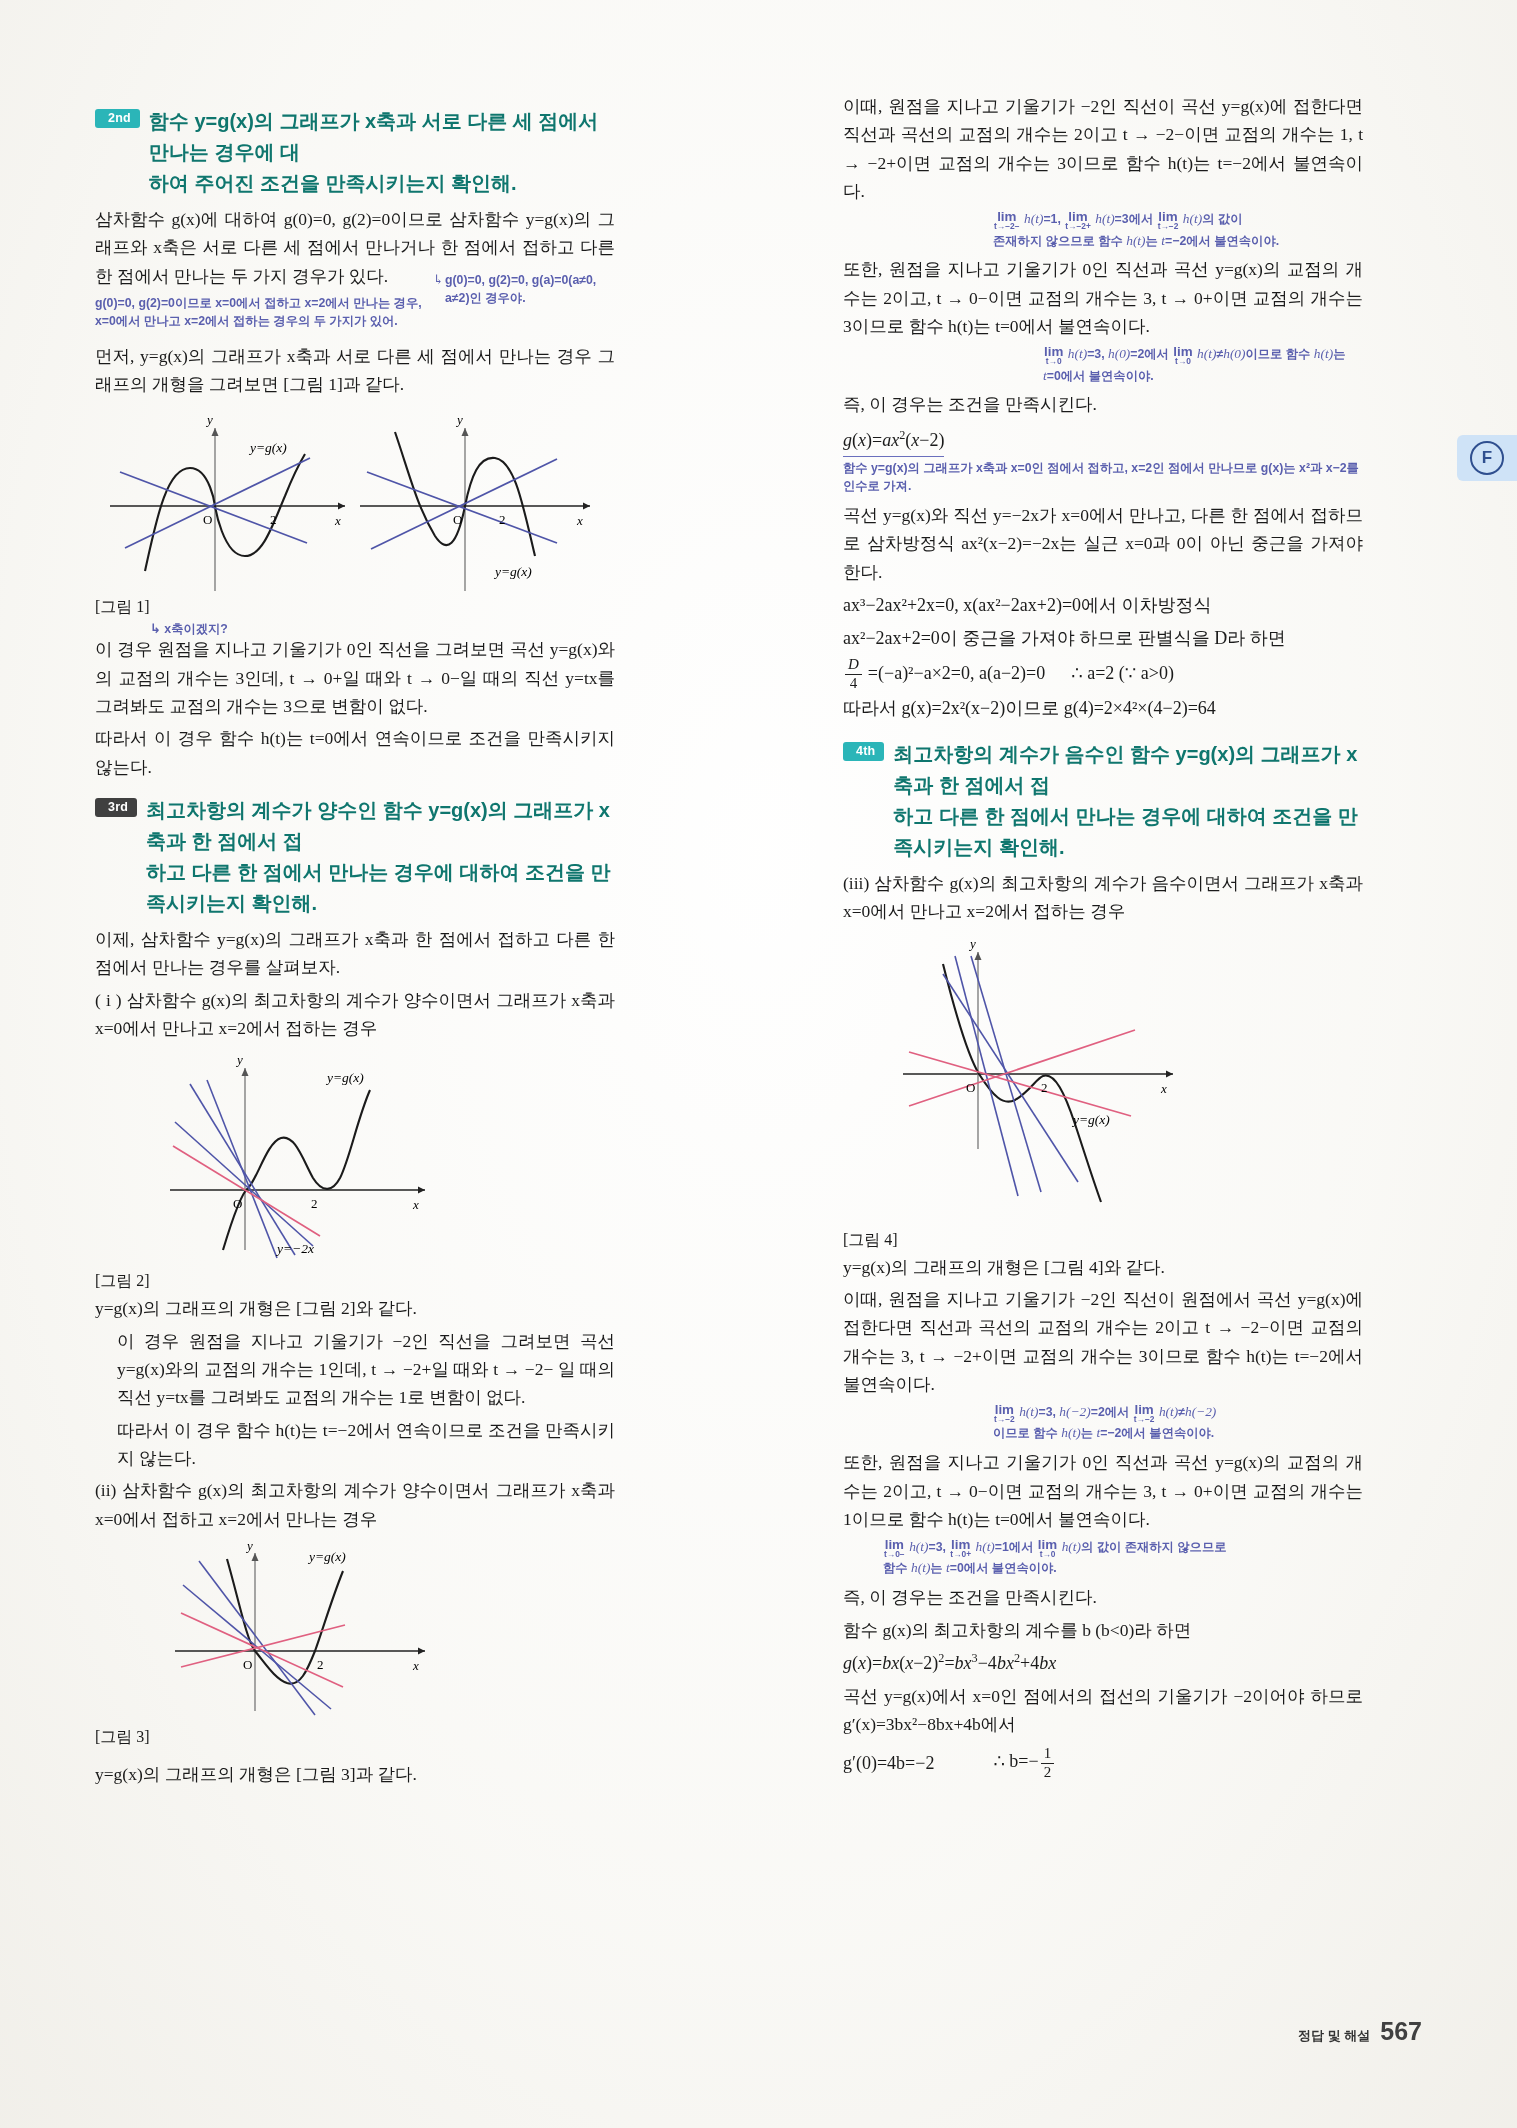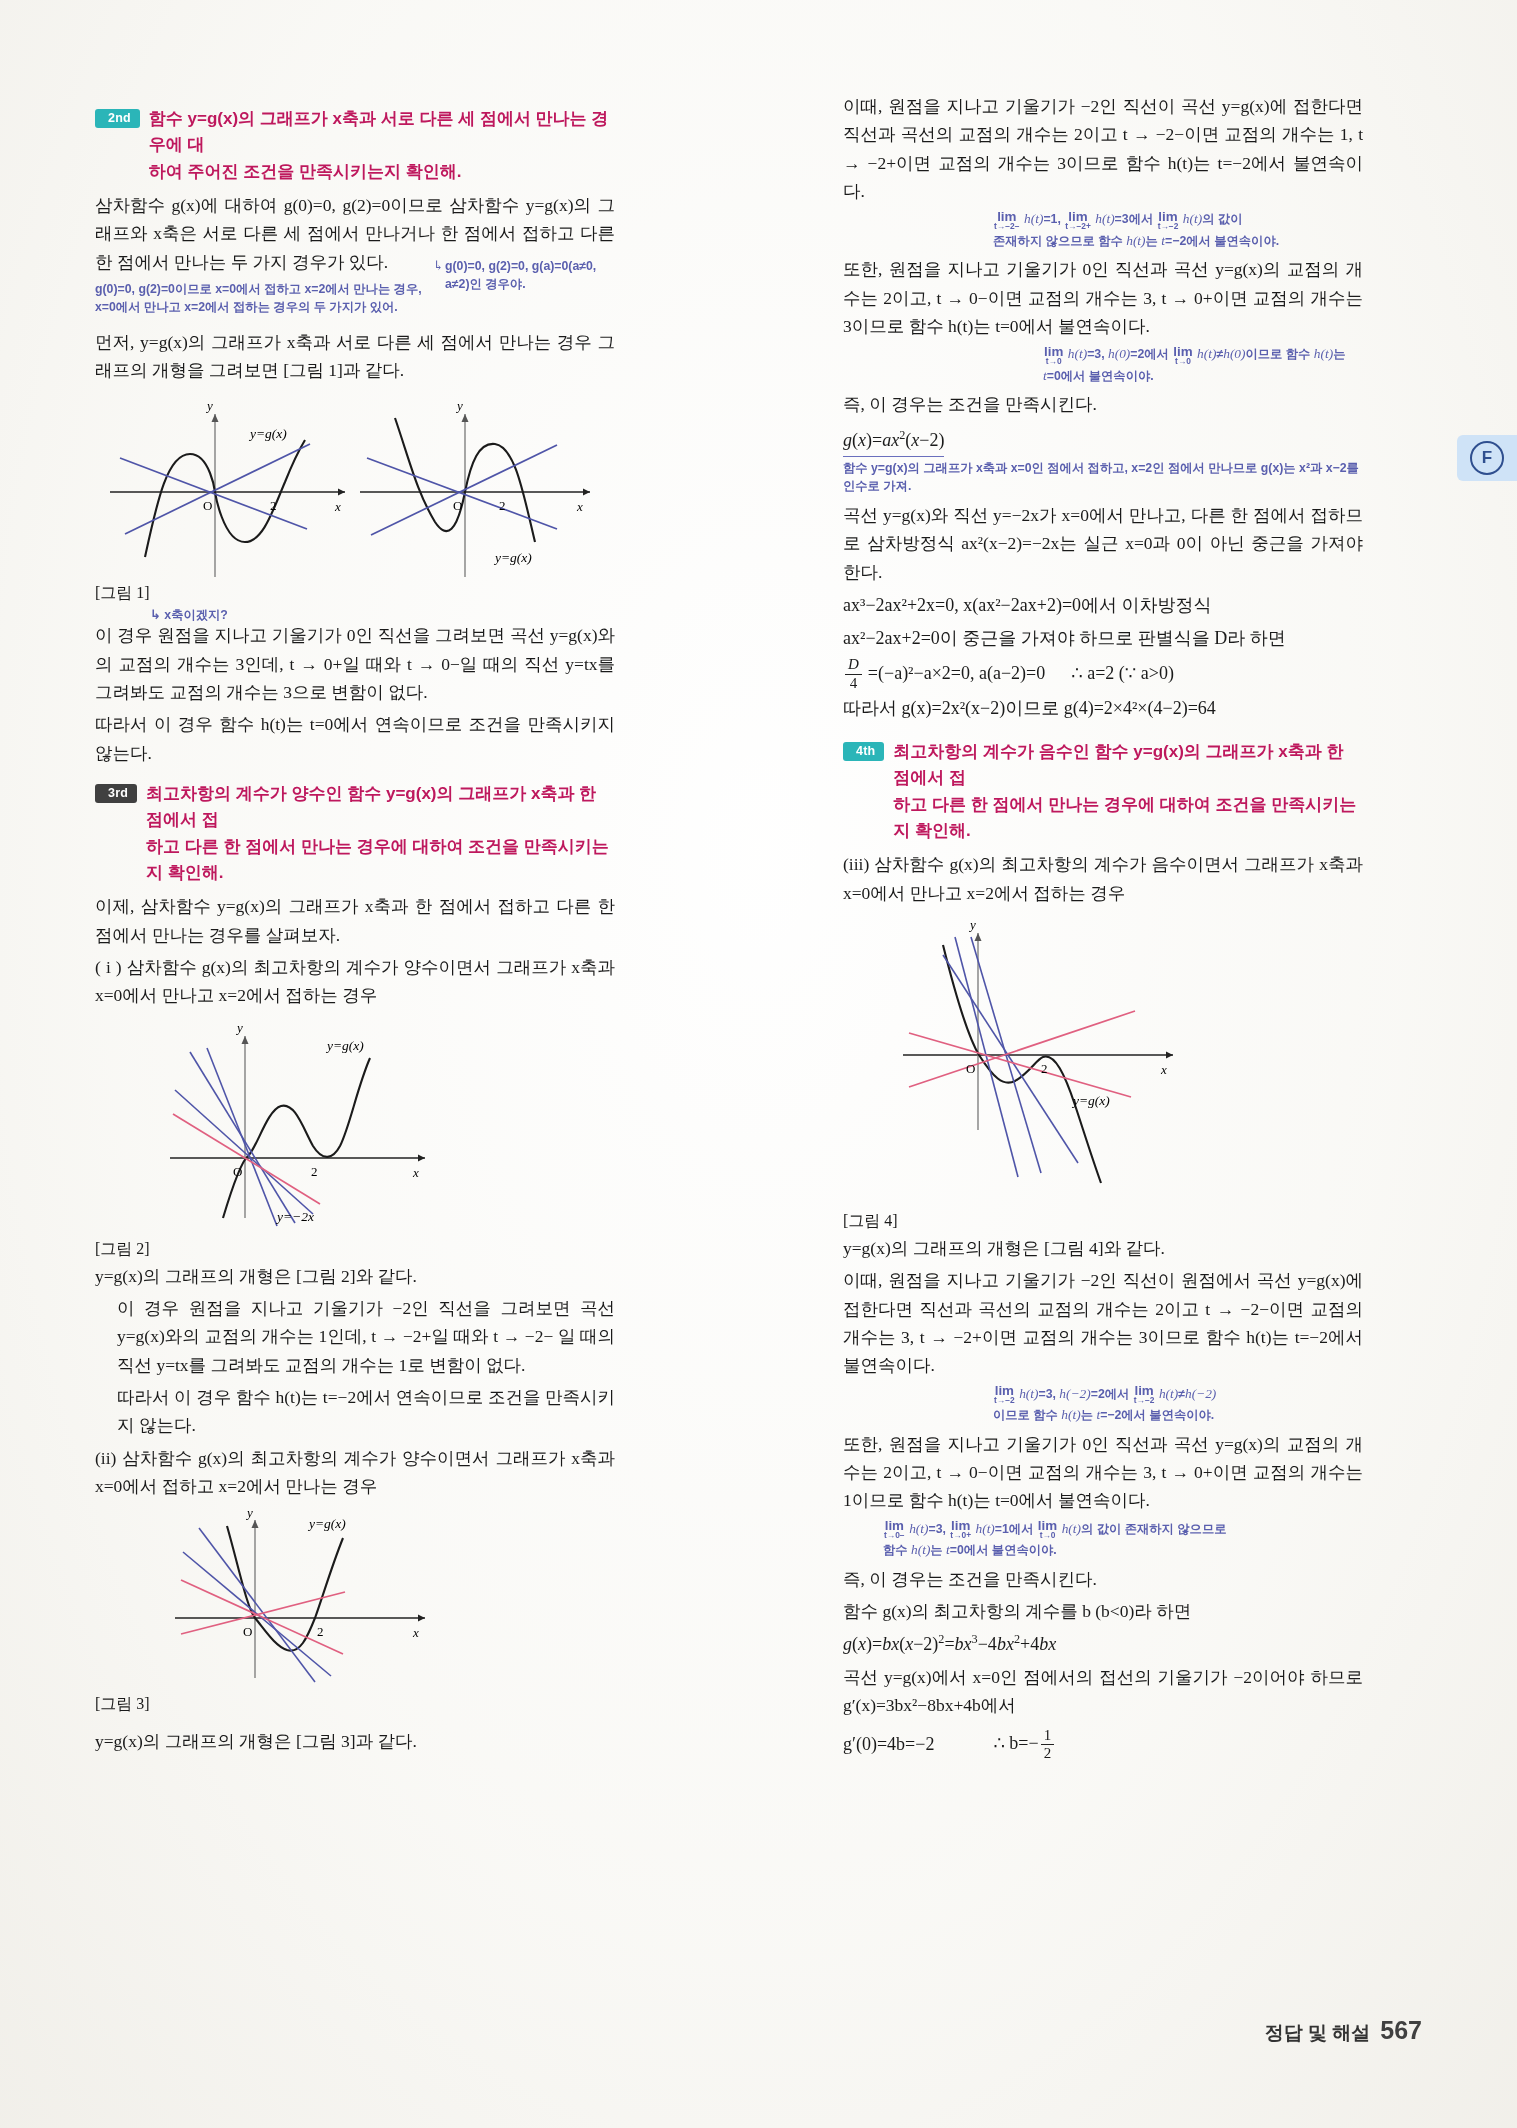--- a/index.html
+++ b/index.html
@@ -27,21 +27,21 @@
   
   .step-row{display:flex;align-items:flex-start;gap:9px;margin:14px 0 6px 0;}
   .badge{
     flex:0 0 auto;display:inline-block;
     color:#fff;font-family:"Liberation Sans","DejaVu Sans",sans-serif;
     font-weight:bold;font-size:12.5px;letter-spacing:.2px;
     padding:2px 9px 3px 13px;border-radius:3px;margin-top:3px;
   }
   .badge.teal{background:#2bb5b8;}
   .badge.pink{background:#404040;}
-  .step-txt{font-size:17px;line-height:1.55;font-family:"Liberation Sans","DejaVu Sans",sans-serif;font-weight:bold;color:#be185d;}
+  .step-txt{font-size:20px;line-height:1.55;font-family:"Liberation Sans","DejaVu Sans",sans-serif;font-weight:bold;color:#0f766e;}
 
   
   .note{
     color:#5a5fae;
     font-family:"Liberation Sans","DejaVu Sans",sans-serif;
     font-size:12.3px;line-height:1.45;font-weight:bold;
     margin:1px 0 5px 0;
   }
   .note .m{font-family:"Liberation Serif",serif;font-style:italic;font-weight:normal;font-size:13.4px;}
   .note-indent{margin-left:150px;}
@@ -59,21 +59,21 @@
   .lim{display:inline-block;text-align:center;line-height:1;vertical-align:middle;margin:0 1px;}
   .lim .top{display:block;font-size:13.4px;font-style:normal;}
   .lim .bot{display:block;font-size:8.4px;font-style:normal;margin-top:-1px;}
 
   
   .fig{position:relative;margin:8px auto 2px auto;}
   .figcap{font-size:16px;margin-top:2px;font-family:"Liberation Serif",serif;}
 
   
   .folio{position:absolute;right:95px;bottom:82px;display:flex;align-items:baseline;gap:10px;}
-  .folio .lbl{font-family:"Liberation Sans","DejaVu Sans",sans-serif;font-size:19px;font-weight:bold;color:#333;}
+  .folio .lbl{font-family:"Liberation Sans","DejaVu Sans",sans-serif;font-size:13px;font-weight:bold;color:#333;}
   .folio .num{font-family:"Liberation Sans","DejaVu Sans",sans-serif;font-size:25px;font-weight:bold;color:#404040;}
 
   
   .tab-f{
     position:absolute;right:0px;top:435px;
     width:60px;height:46px;background:#cfe3f7;
     border-top-left-radius:6px;border-bottom-left-radius:6px;
     display:flex;align-items:center;justify-content:center;
   }
   .tab-f .circle{

